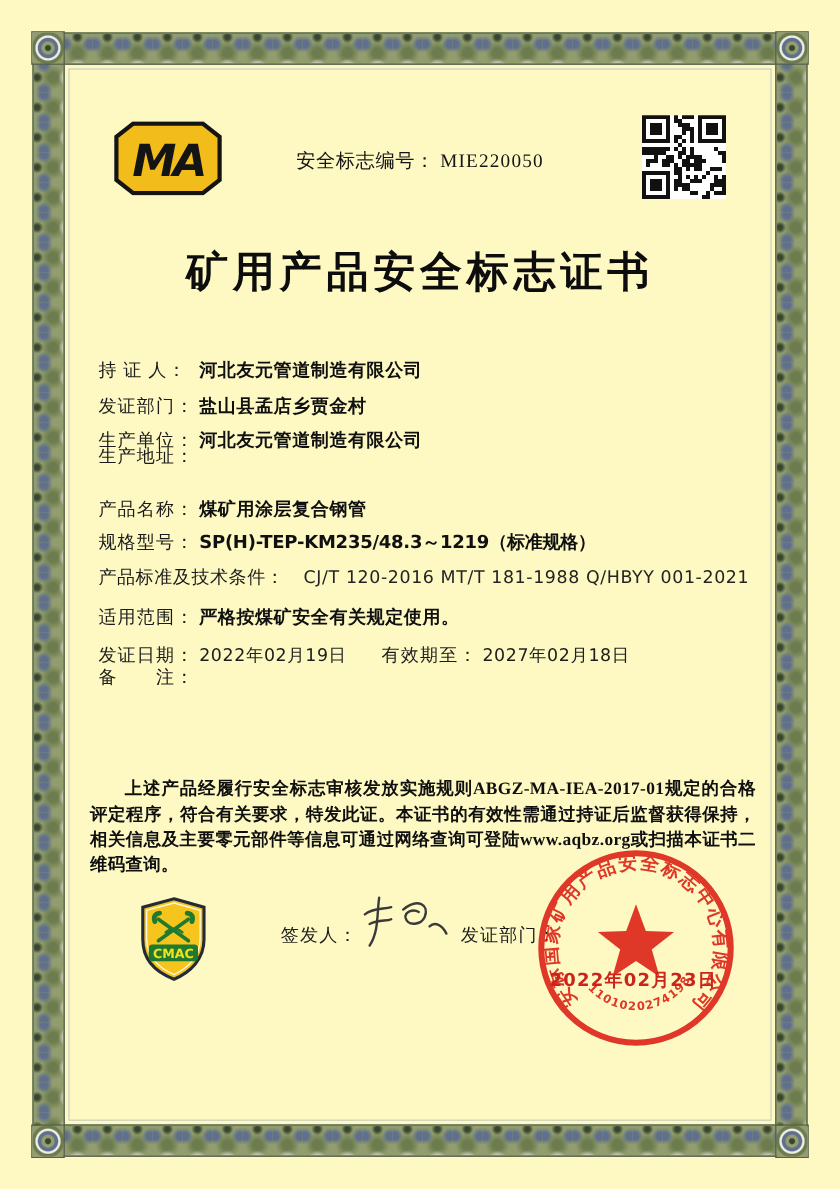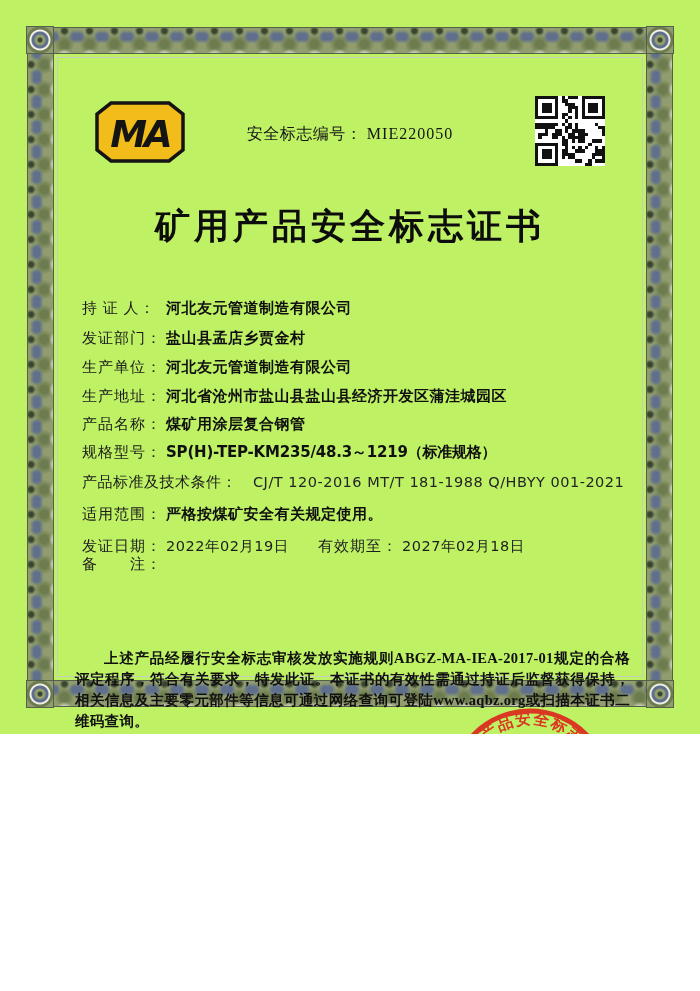--- a/index.html
+++ b/index.html
@@ -1,16 +1,16 @@
 <!DOCTYPE html>
 <html><head>
 <meta charset="utf-8">
 <style>
   html,body{margin:0;padding:0;background:#ffffff;}
-  .page{position:relative;width:700px;height:734px;background:#bef264;overflow:hidden;
+  .page{position:relative;width:700px;height:991px;background:#fef9c3;overflow:hidden;
         font-family:"Liberation Serif","DejaVu Serif",serif;color:#1c1c1c;}
 
   
   .strip{position:absolute;background-color:#919d6e;}
   .strip.h{left:52px;right:52px;height:25px;
     background-image:
       radial-gradient(circle at 50% 115%, #eeeee6 2px, rgba(238,238,230,0) 8px),
       radial-gradient(circle at 8% 35%, #5f6f8c 3px, rgba(95,111,140,0) 7px),
       radial-gradient(circle at 92% 35%, #5f6f8c 3px, rgba(95,111,140,0) 7px),
       radial-gradient(circle at 50% 12%, #39452f 2px, rgba(57,69,47,0) 5px),
@@ -240,21 +240,20 @@
   <div class="row" style="top:313px">
     <span class="lab">发证部门：</span>
     <span class="val">盐山县孟店乡贾金村</span>
   </div>
   <div class="row" style="top:342px">
     <span class="lab">生产单位：</span>
     <span class="val">河北友元管道制造有限公司</span>
   </div>
   <div class="row" style="top:371px">
     <span class="lab">生产地址：</span>
-    <span class="val">河北省沧州市盐山县盐山县经济开发区蒲洼城园区</span>
   </div>
   <div class="row" style="top:399px">
     <span class="lab">产品名称：</span>
     <span class="val">煤矿用涂层复合钢管</span>
   </div>
   <div class="row" style="top:427px">
     <span class="lab">规格型号：</span>
     <span class="val model">SP(H)-TEP-KM235/48.3～1219（标准规格）</span>
   </div>
   <div class="row wide" style="top:458px">

